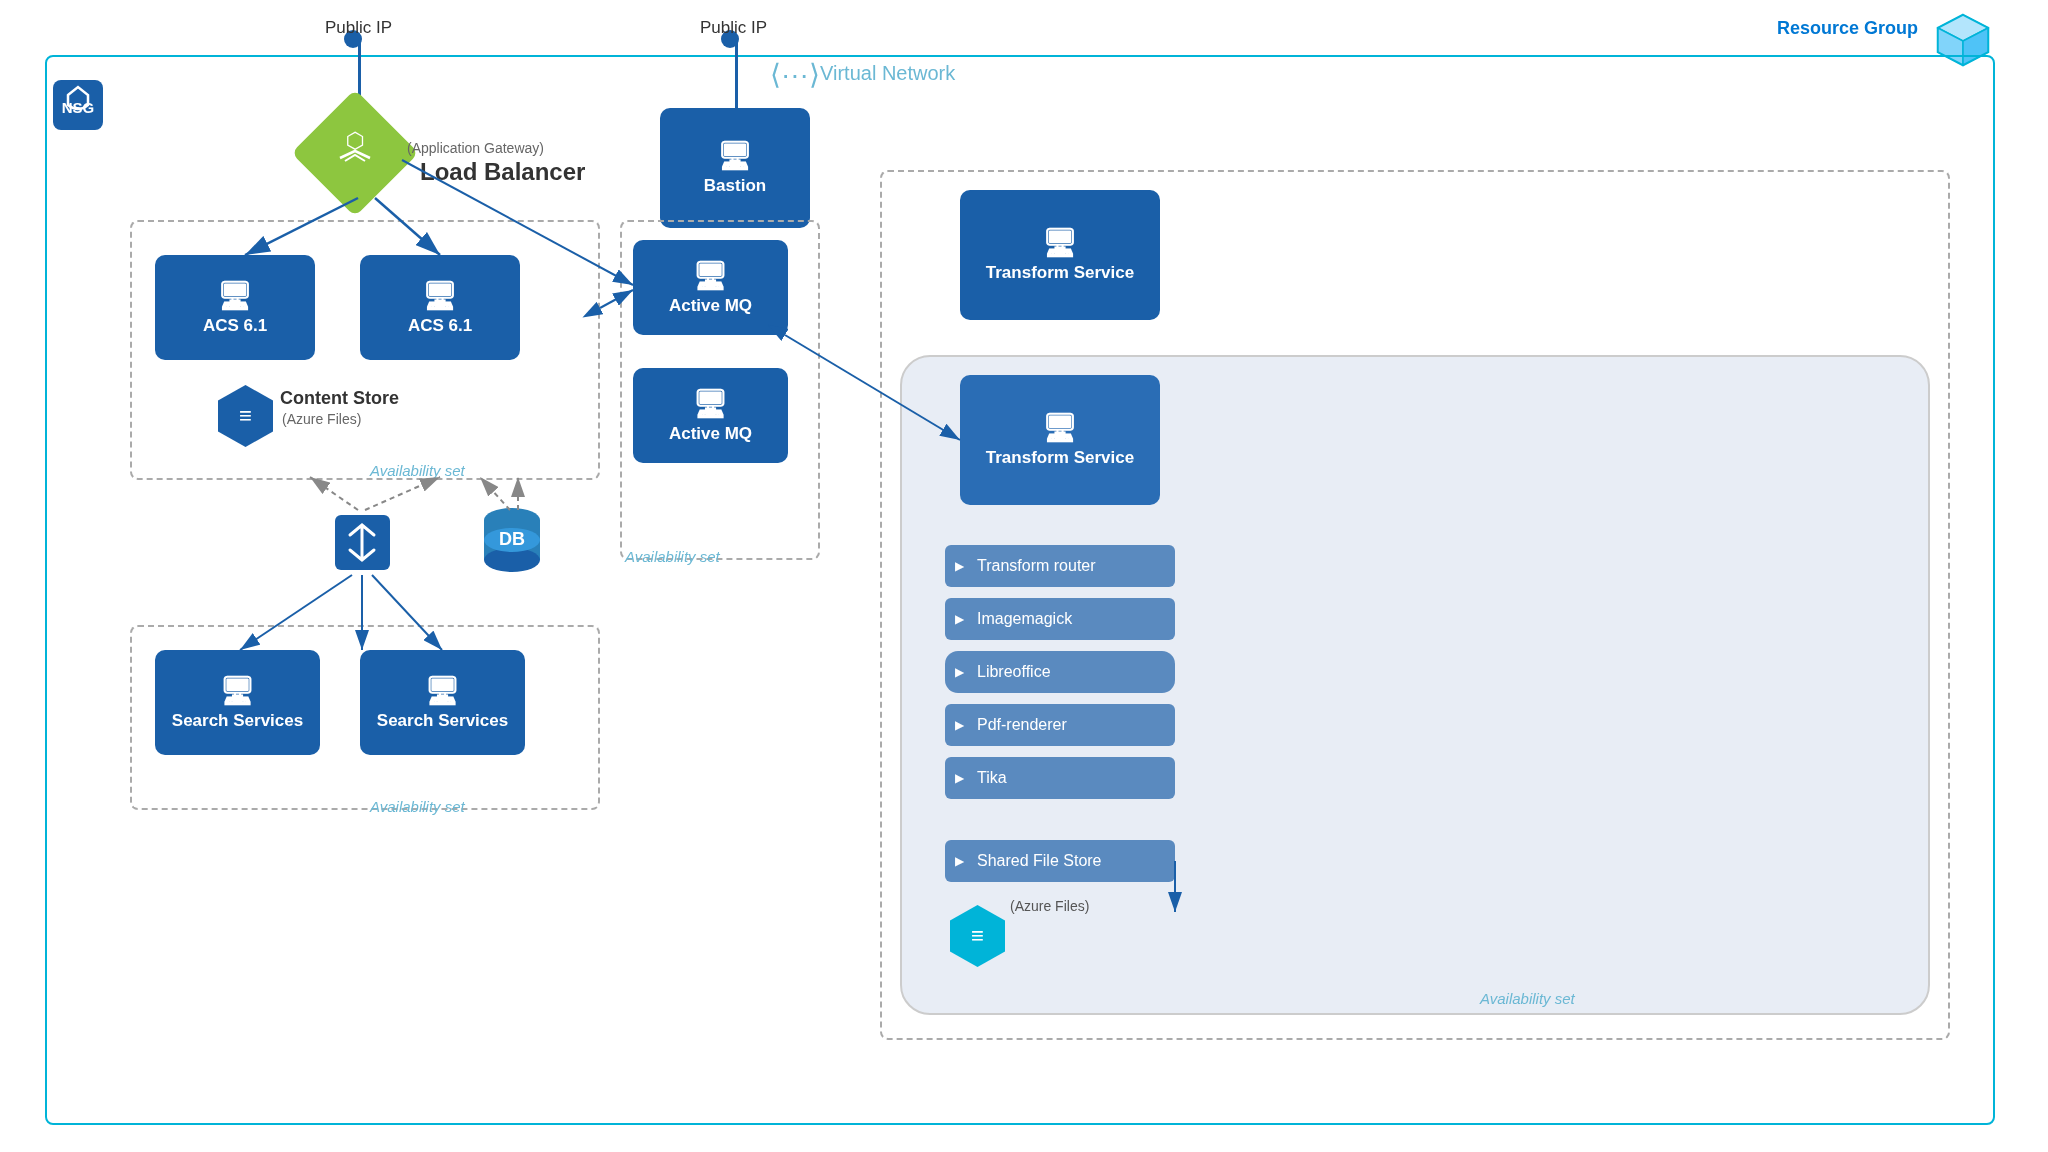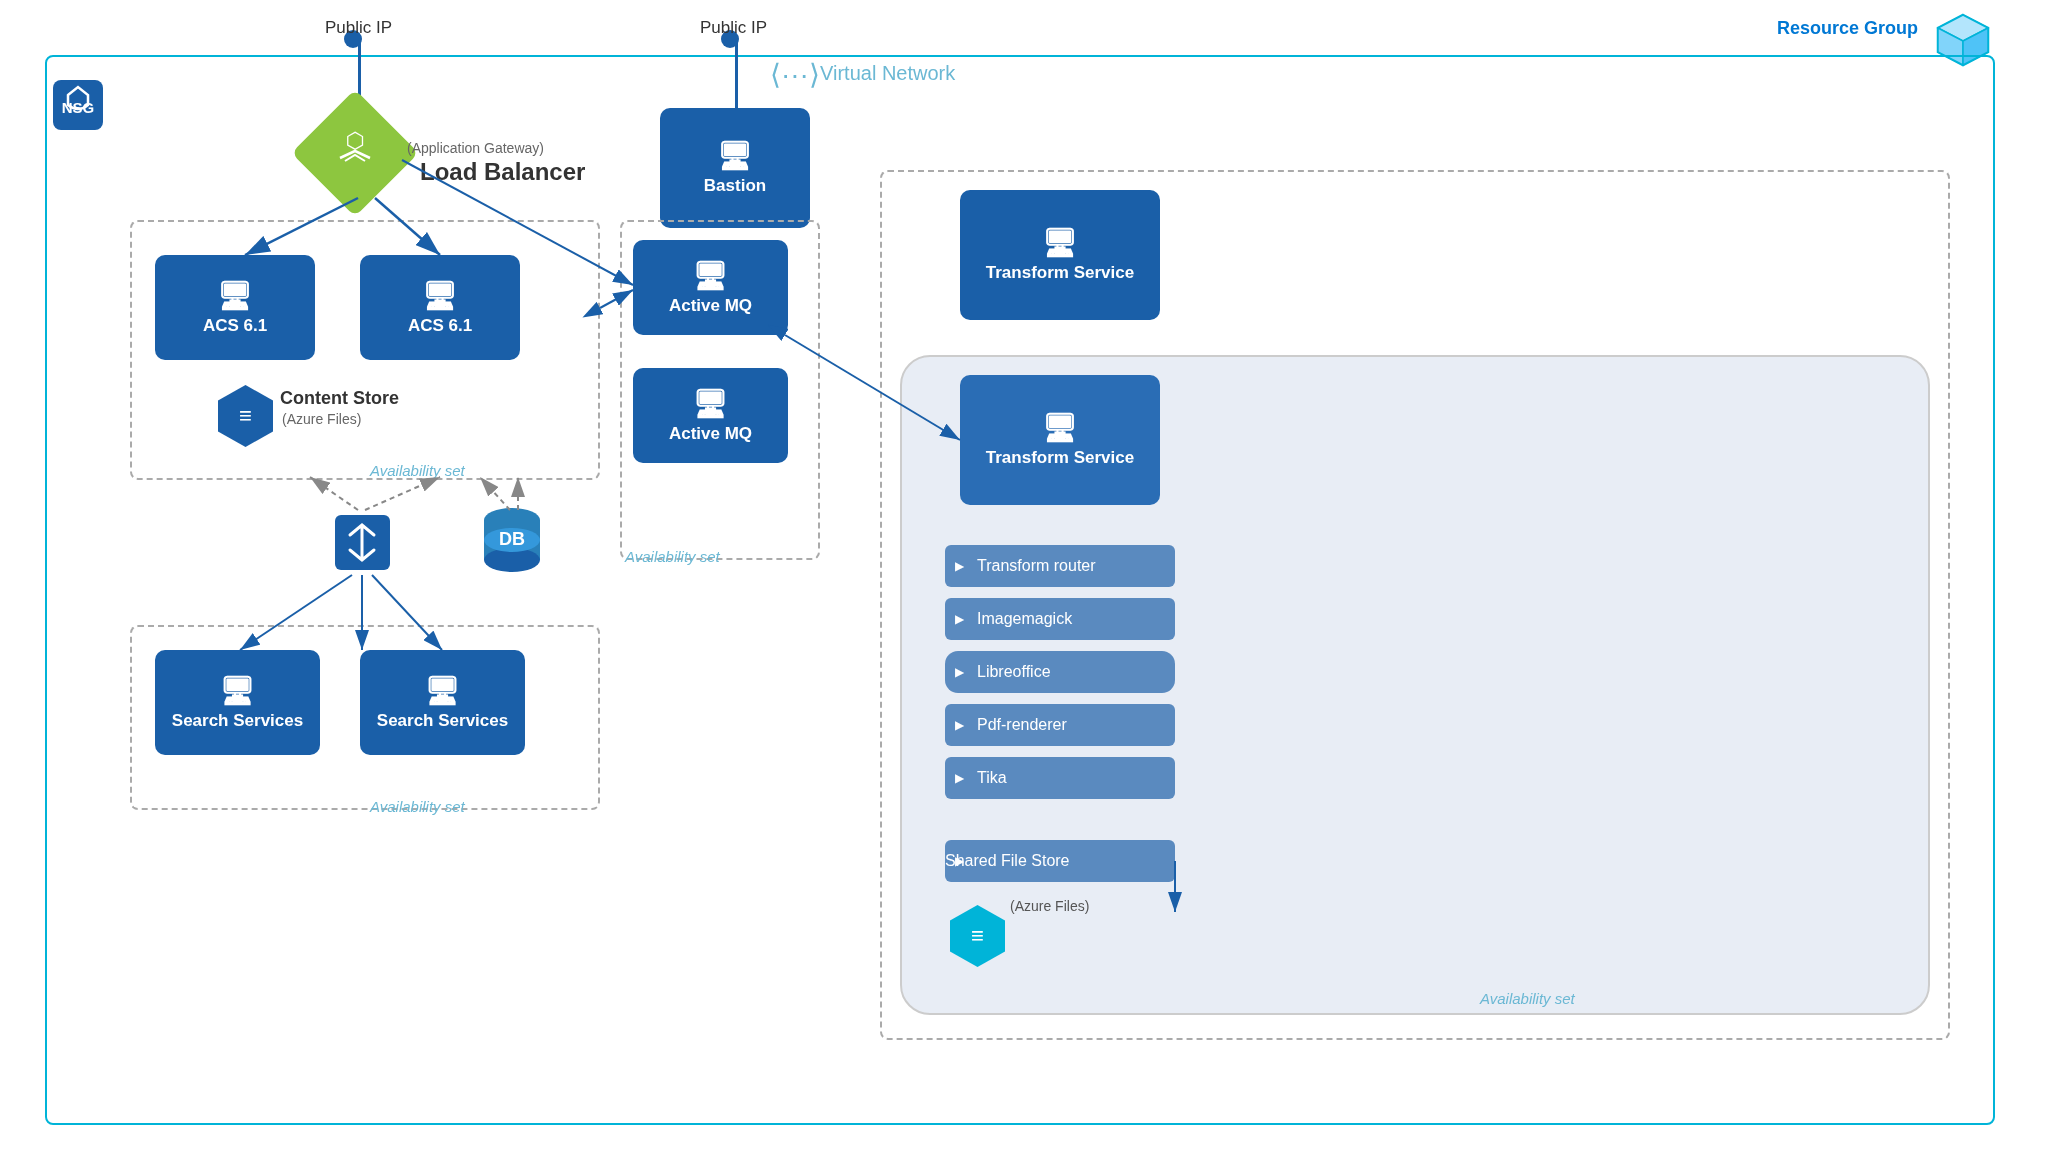--- a/index.html
+++ b/index.html
@@ -434,20 +434,21 @@
     .shared-file-store {
       position: absolute;
       top: 840px;
       left: 945px;
       width: 230px;
       height: 42px;
       background: #5a8abf;
       border-radius: 6px;
       display: flex;
       align-items: center;
+      padding-left: 32px;
       color: white;
       font-size: 16px;
       font-weight: 500;
     }
     .shared-file-store::before {
       content: '▶';
       position: absolute;
       left: 10px;
       font-size: 12px;
       color: white;

